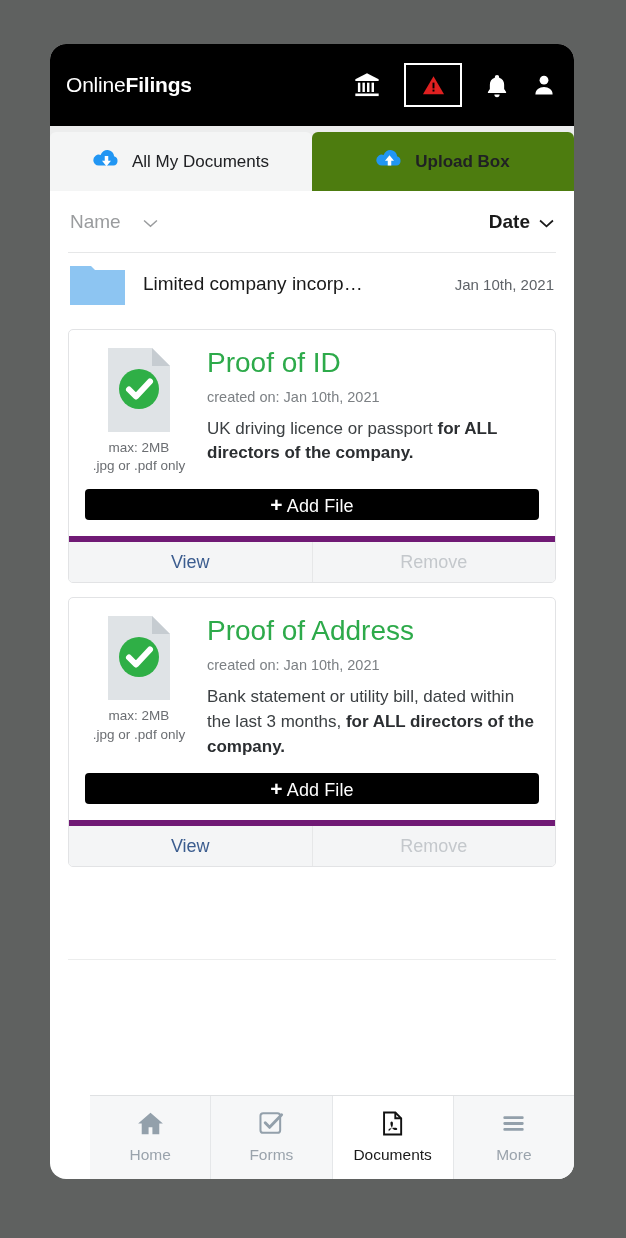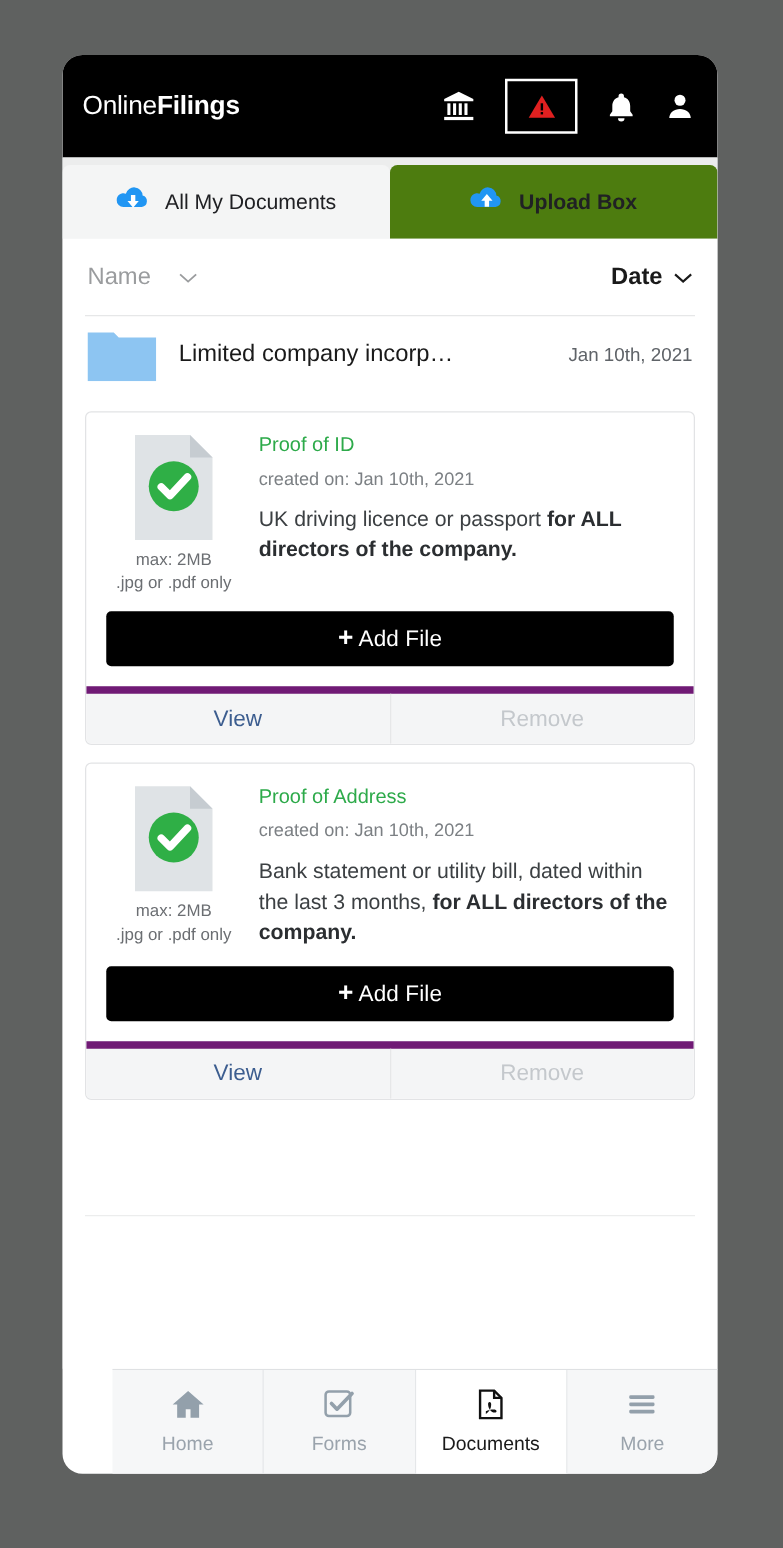--- a/index.html
+++ b/index.html
@@ -173,21 +173,21 @@
   .doc-icon { width: 70px; height: 88px; }
   .doc-meta {
     font-size: 13.5px;
     color: #6b6e72;
     text-align: center;
     line-height: 1.35;
     margin-top: 5px;
   }
   .card-main { flex: 1 1 auto; padding-top: 2px; }
   .card-title {
-    font-size: 16px;
+    font-size: 28px;
     color: #2daa4a;
     font-weight: 400;
     line-height: 1.1;
   }
   .card-created {
     font-size: 14.5px;
     color: #7c8084;
     margin-top: 10px;
   }
   .card-desc {
@@ -199,21 +199,21 @@
   .card-desc b { font-weight: 700; color: #2b2e31; }
 
   .addfile {
     display: block;
     width: 100%;
     margin: 14px 0 16px 0;
     background: #000000;
     color: #ffffff;
     border: none;
     border-radius: 4px;
-    height: 44px;
+    height: 31px;
     font-size: 18px;
     font-family: "Liberation Sans", sans-serif;
     cursor: pointer;
     letter-spacing: 0.1px;
   }
   .addfile .plus { font-weight: 700; font-size: 21px; }
 
   .card-foot {
     display: flex;
     border-top: 6px solid #701a75;

